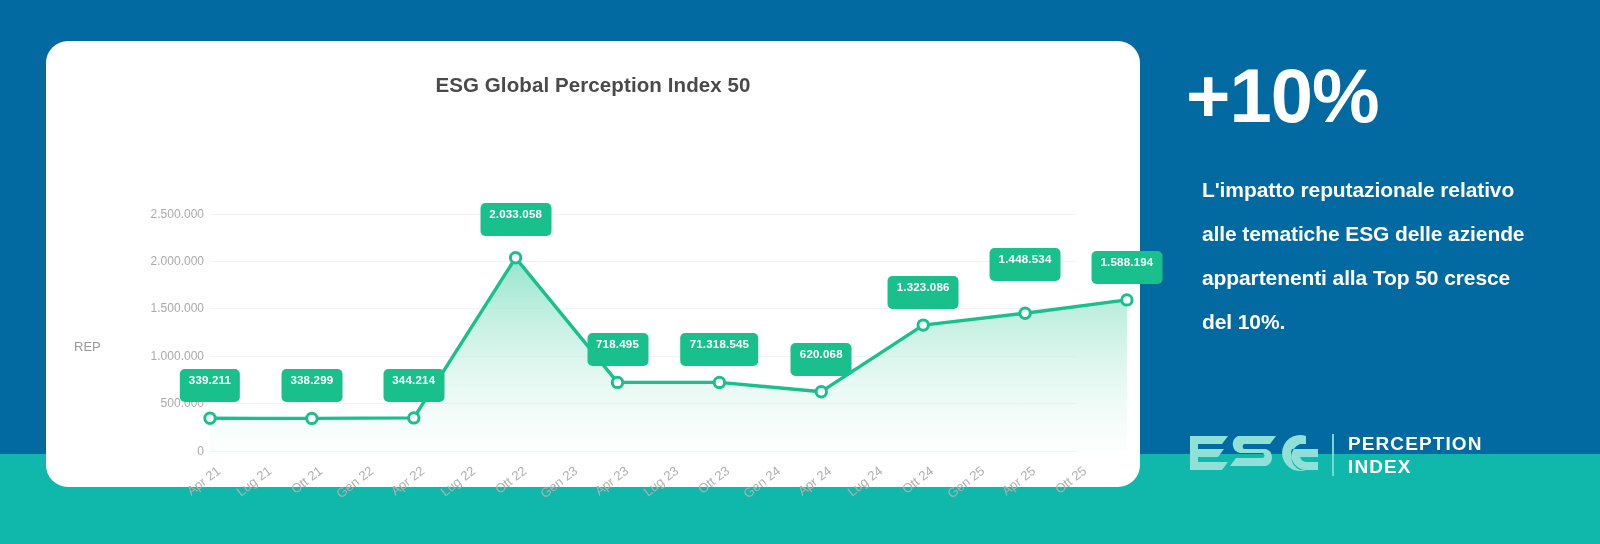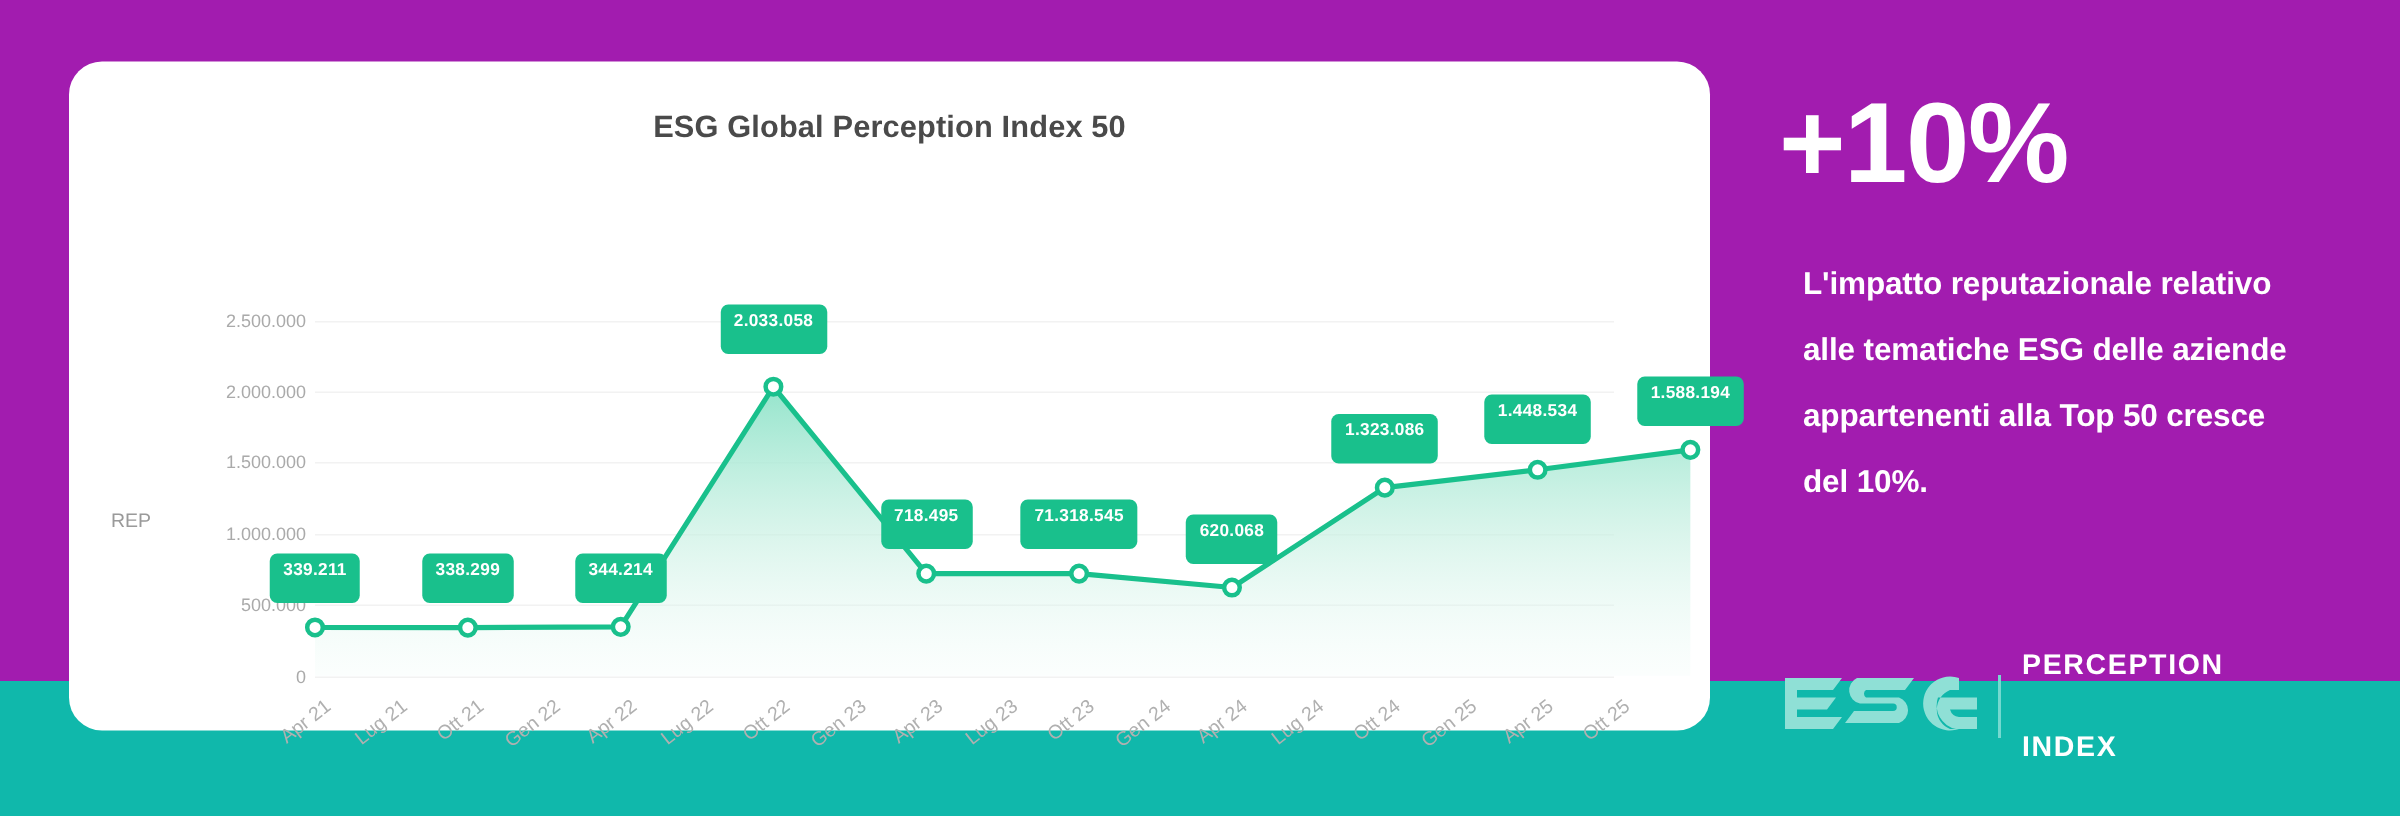--- a/index.html
+++ b/index.html
@@ -10,21 +10,21 @@
     width: 1600px;
     height: 544px;
     overflow: hidden;
     background: #10b8ab;
     font-family: "Liberation Sans", sans-serif;
   }
   #root {
     position: relative;
     width: 1600px;
     height: 454px;
-    background: #a21caf;
+    background: #0369a1;
   }
 
   
   .card {
     position: absolute;
     left: 46px;
     top: 41px;
     width: 1094px;
     height: 446px;
     background: #ffffff;
@@ -147,21 +147,20 @@
   }
   .logo-words {
     display: flex;
     flex-direction: column;
     justify-content: center;
     color: #ffffff;
     font-size: 19px;
     font-weight: bold;
     letter-spacing: 1.1px;
     line-height: 23px;
-    gap: 32px;
   }
 </style>
 </head>
 <body>
 
 <div id="root">
 
   <div class="card">
 
     <div class="chart-title">ESG Global Perception Index 50</div>
@@ -233,21 +232,21 @@
         </div>
       <div id="dotlabels">
           <div class="dot-label" style="left: 164px; top: 361.343px; text-align: right;">339.211</div>
           <div class="dot-label" style="left: 265.882px; top: 361.429px;">338.299</div>
           <div class="dot-label" style="left: 367.765px; top: 360.869px; text-align: center;">344.214</div>
           <div class="dot-label" style="left: 469.647px; top: 194.766px;">2.033.058</div>
           <div class="dot-label" style="left: 571.529px; top: 325.387px;">718.495</div>
           <div class="dot-label" style="left: 673.412px; top: 325.382px;">71.318.545</div>
           <div class="dot-label" style="left: 775.294px; top: 334.718px;">620.068</div>
           <div class="dot-label" style="left: 877.176px; top: 268.071px;">1.323.086</div>
-          <div class="dot-label" style="left: 979.059px; top: 255px;">1.448.534</div>
+          <div class="dot-label" style="left: 979.059px; top: 240px;">1.448.534</div>
           <div class="dot-label" style="left: 1080.94px; top: 242.939px;">1.588.194</div>
         </div>
     </div>
   </div>
 
   <div class="right">
 
     <div class="big-pct">+10%</div>
 
     <div class="blurb">L'impatto reputazionale relativo alle tematiche ESG delle aziende appartenenti alla Top 50 cresce del 10%.</div>

